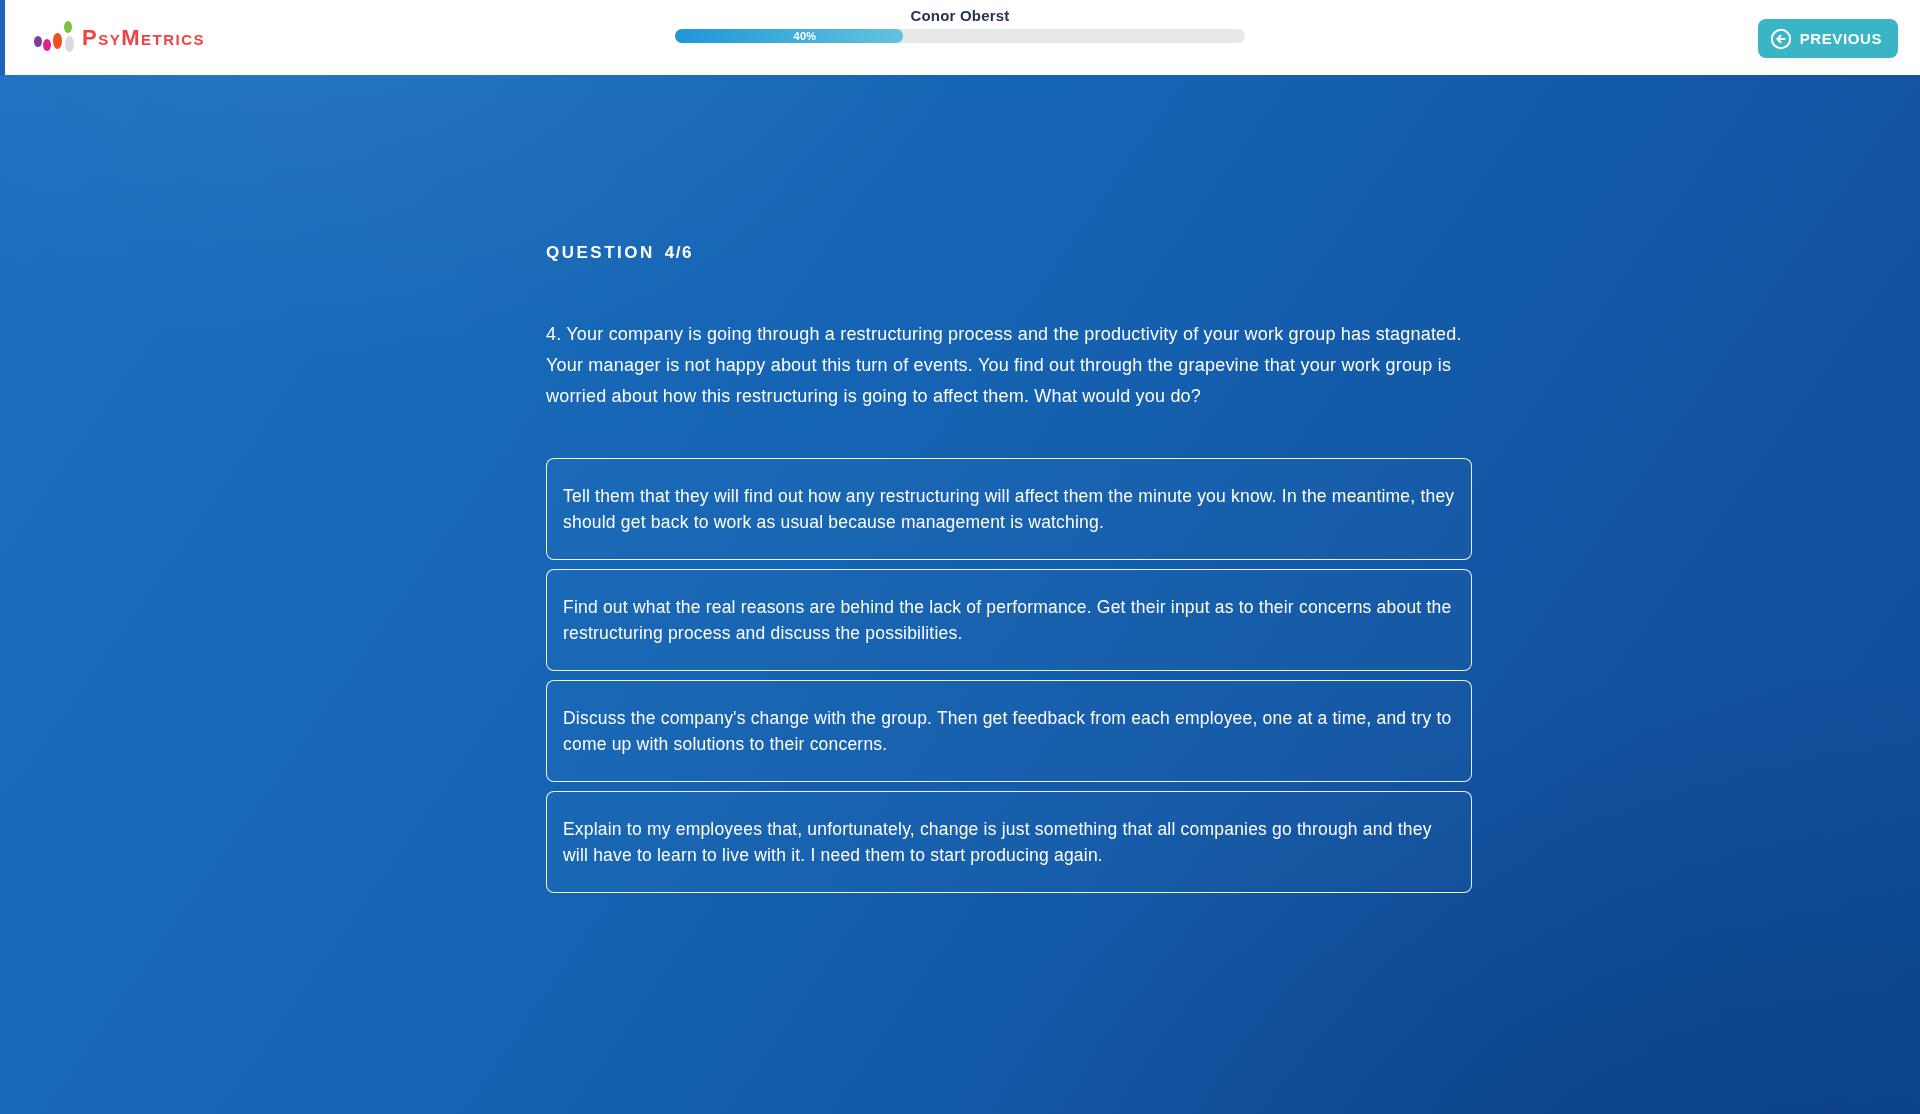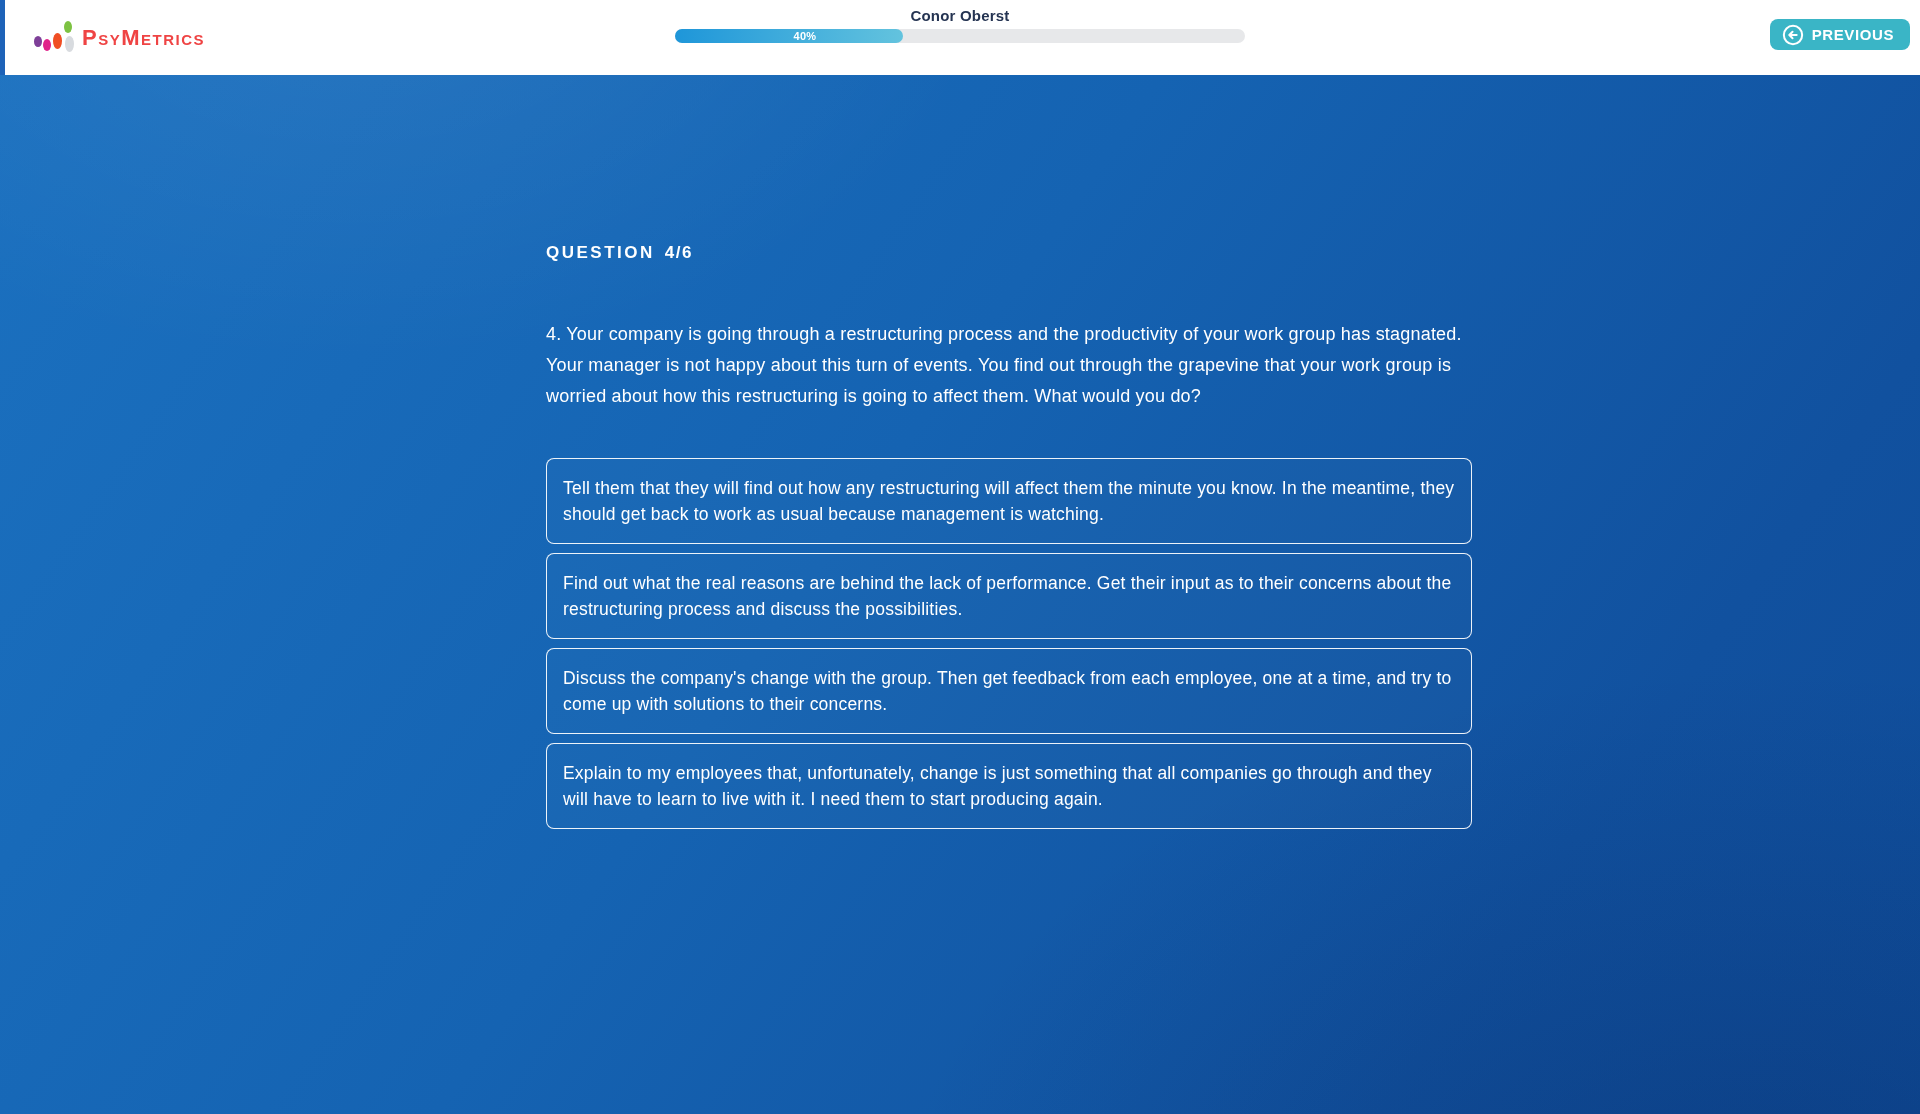--- a/index.html
+++ b/index.html
@@ -87,22 +87,22 @@
   }
   .status-text {
     margin-top: 8px;
     font-size: 15px;
     font-style: italic;
     color: #8b93a1;
   }
 
   .previous-button {
     position: absolute;
-    right: 10px; top: 19px;
-    height: 31px;
+    right: 22px; top: 19px;
+    height: 39px;
     padding: 0 16px 0 12px;
     display: flex; align-items: center; gap: 8px;
     background: #3ab5c6;
     border: none; border-radius: 8px;
     color: #ffffff;
     font-family: "Liberation Sans", sans-serif;
     font-size: 15px; font-weight: 700;
     letter-spacing: 0.6px;
     cursor: pointer;
     text-align: center;
@@ -130,21 +130,21 @@
     font-weight: 500;
     line-height: 31px;
     letter-spacing: 0.2px;
     margin-bottom: 46px;
   }
   .options { width: 926px; }
   .option-card {
     border: 1.5px solid rgba(255,255,255,0.92);
     border-radius: 8px;
     background: rgba(255,255,255,0.02);
-    padding: 16px 16px;
+    padding: 24px 16px;
     margin-bottom: 9px;
     color: #ffffff;
     font-size: 17.5px;
     line-height: 26px;
     letter-spacing: 0.2px;
     cursor: pointer;
   }
 </style>
 </head>
 <body>

